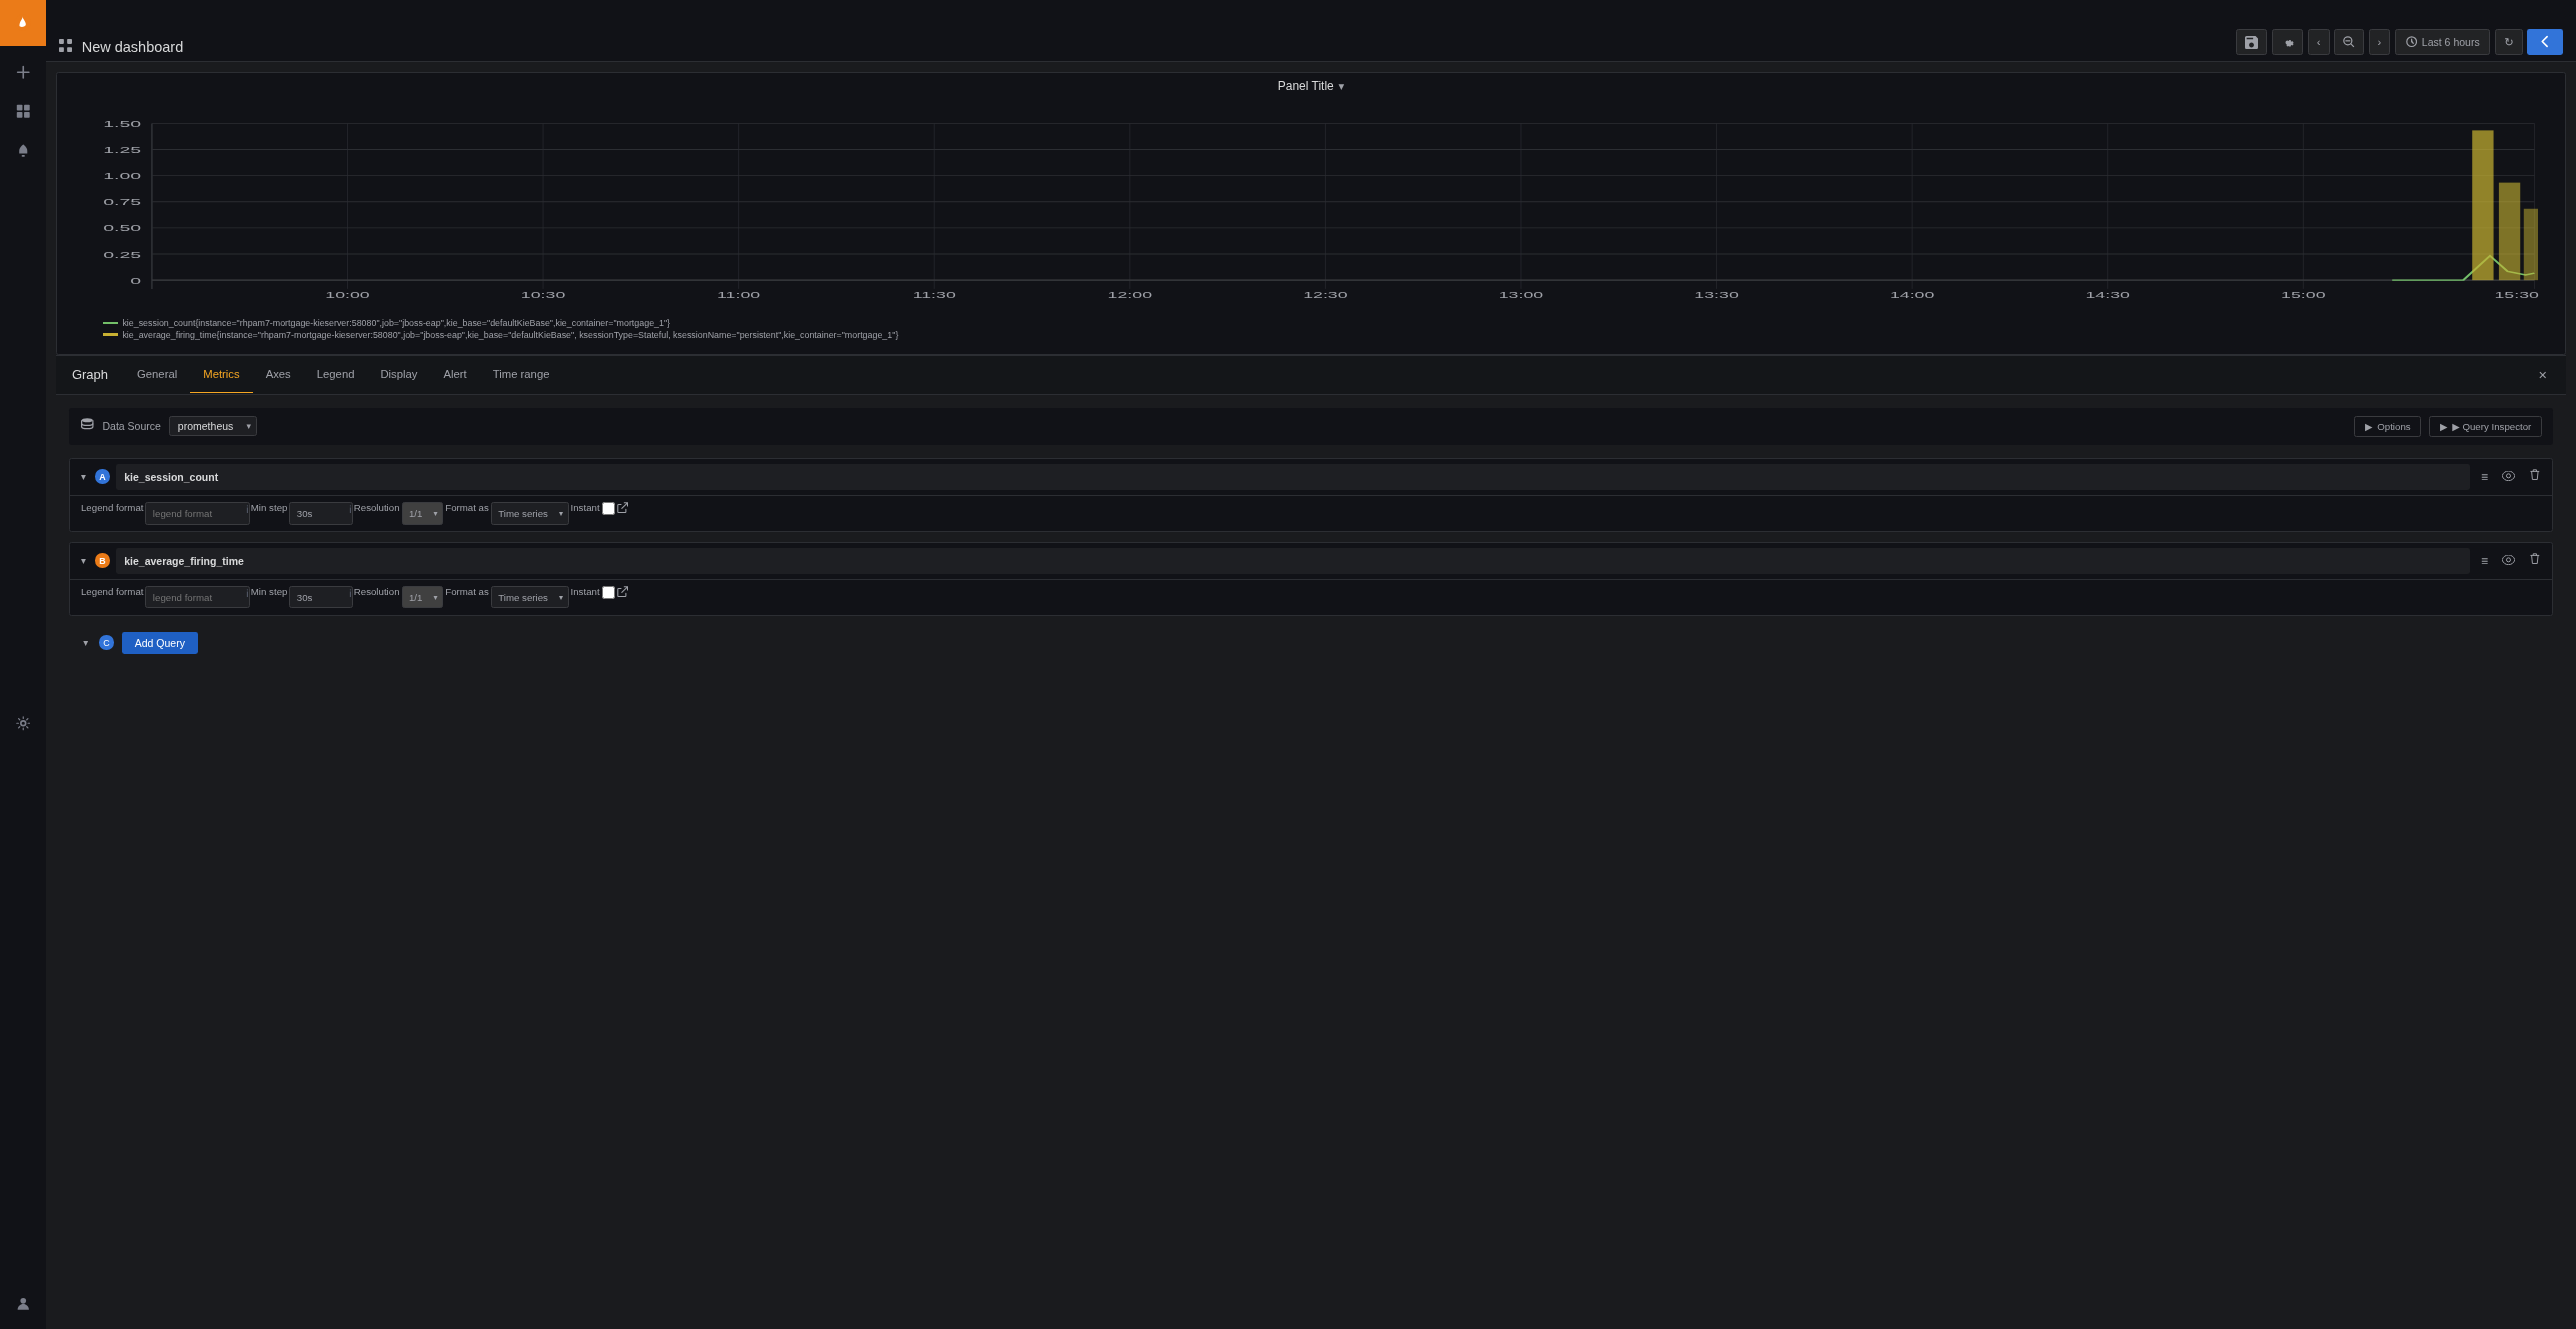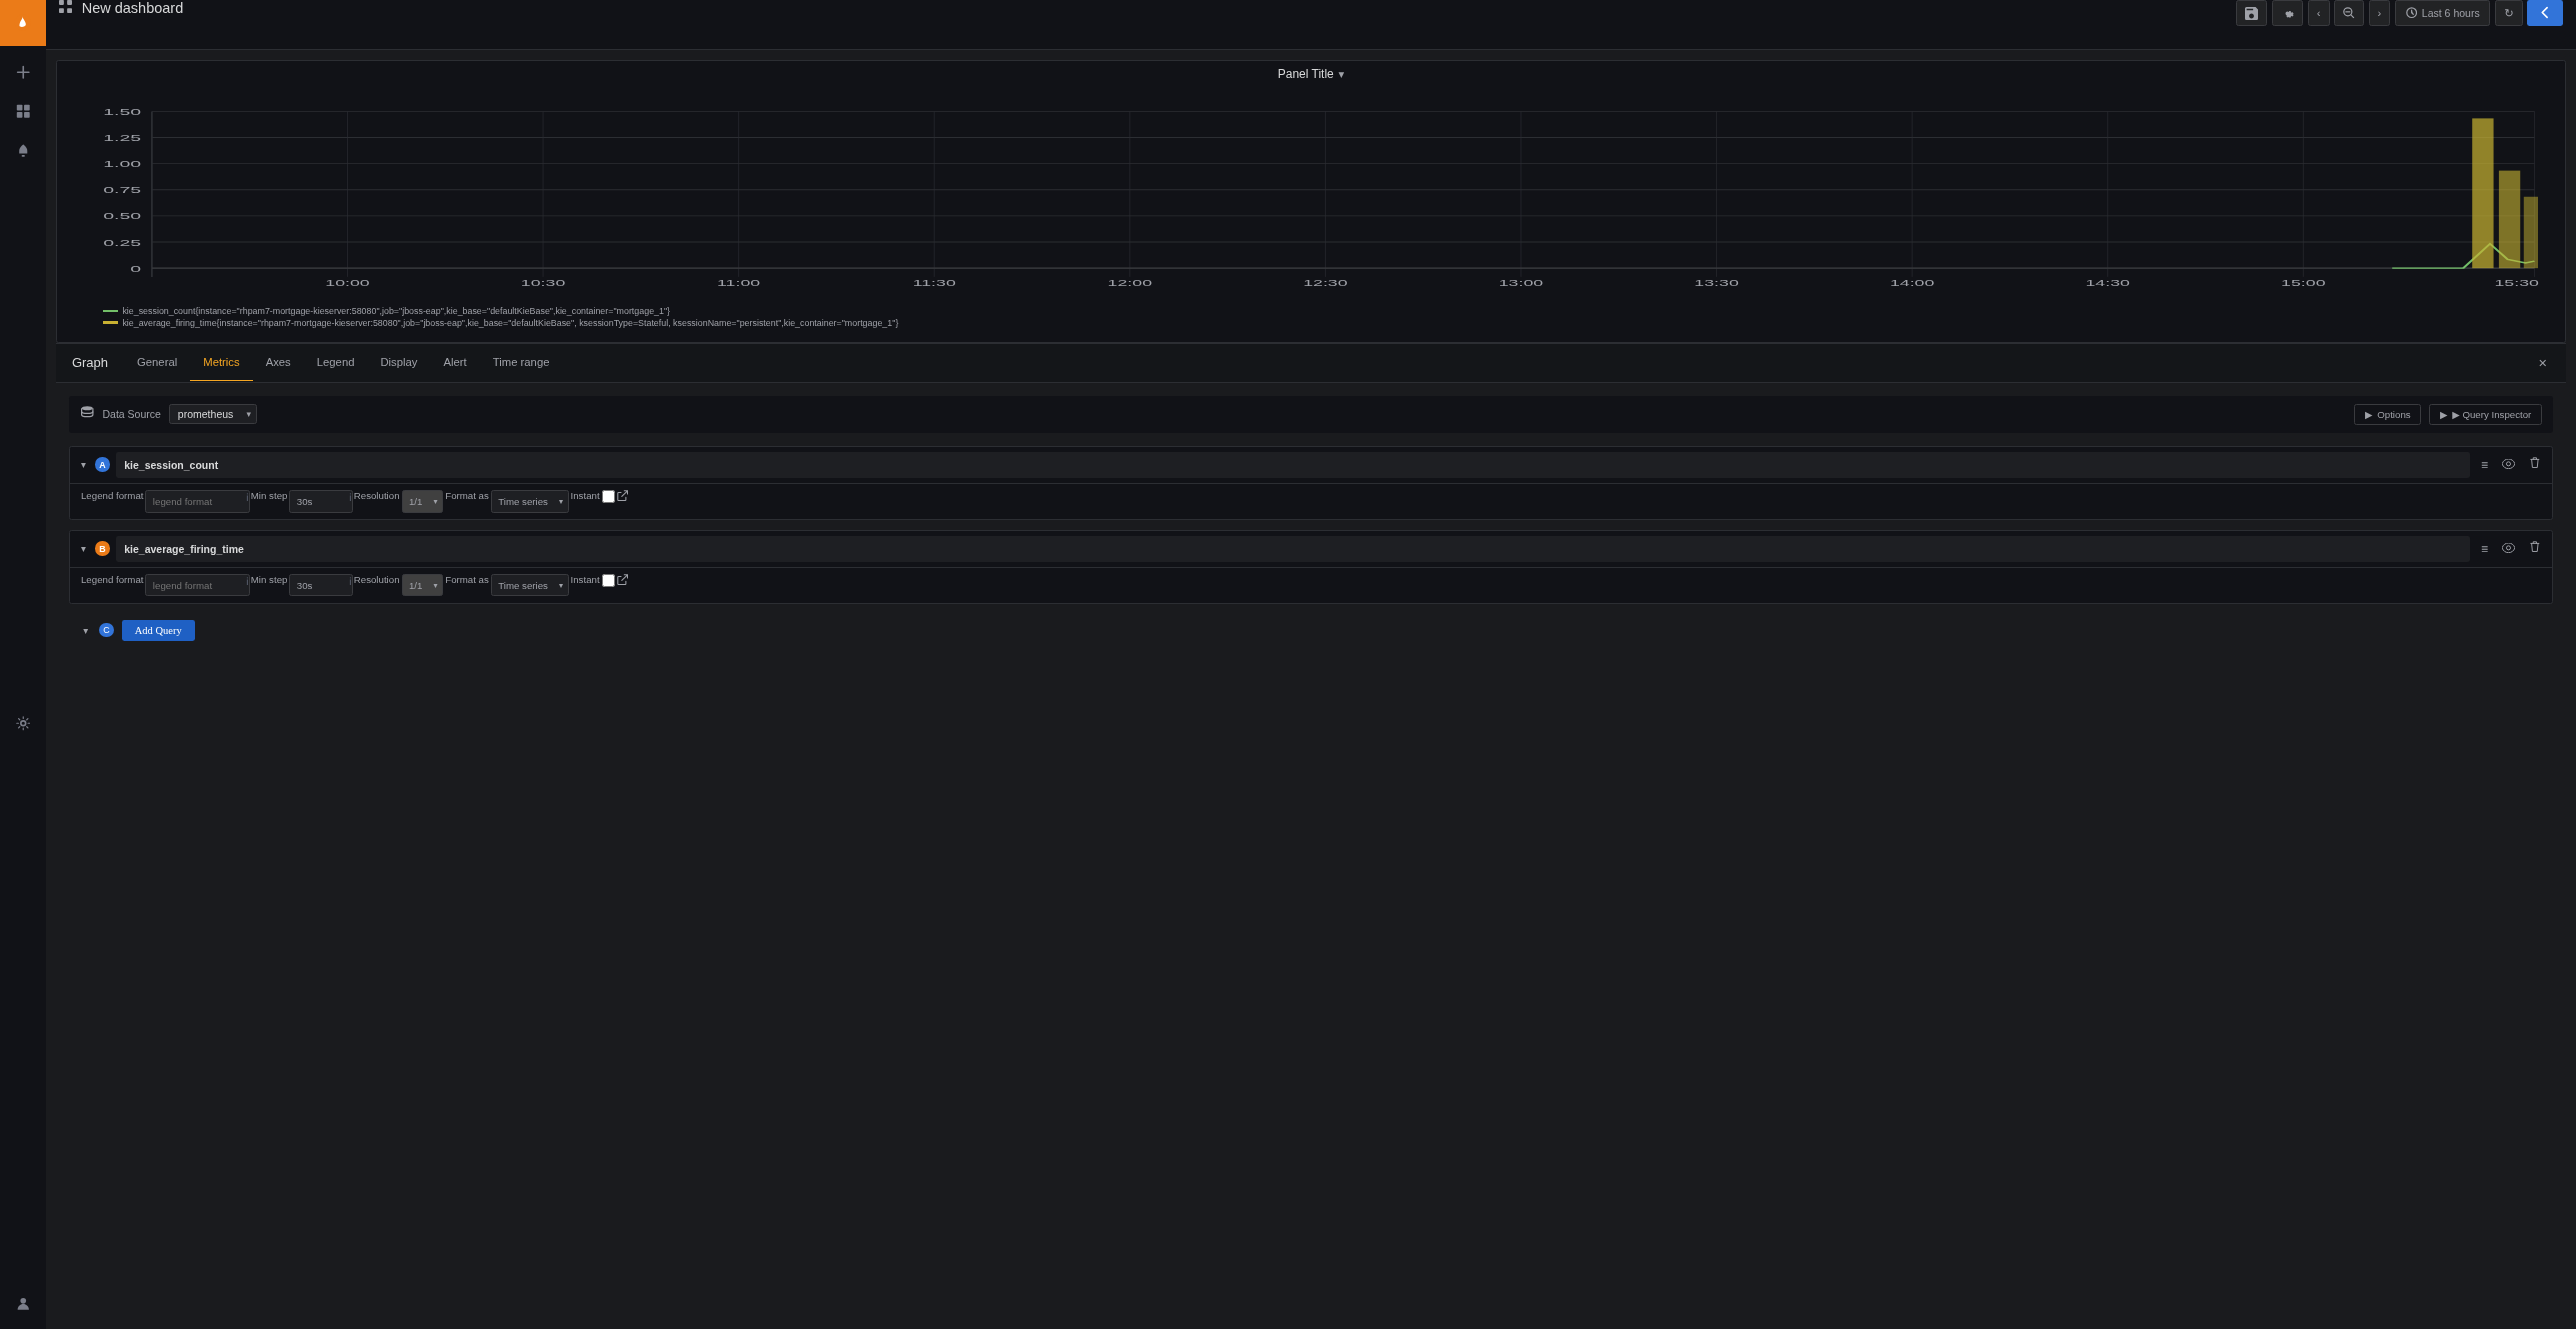--- a/index.html
+++ b/index.html
@@ -43,25 +43,25 @@
     
     .main {
       flex: 1;
       display: flex;
       flex-direction: column;
       overflow: hidden;
     }
 
     
     .topbar {
-      height: 50px;
+      height: 62px;
       background: #111217;
       display: flex;
-      align-items: flex-start;
-      padding: 0 13px;
+      align-items: flex-end;
+      padding: 6px 13px;
       border-bottom: 0.8px solid #2c2e33;
       flex-shrink: 0;
     }
     .topbar-grid-icon {
       margin-right: 9.7px;
       color: #9fa1a8;
       font-size: 13px;
     }
     .topbar-title {
       font-size: 14.5px;
@@ -477,21 +477,20 @@
       color: white;
     }
     .add-query-btn {
       background: #1f60c4;
       border: none;
       border-radius: 2.4px;
       color: white;
       padding: 4.8px 13px;
       font-size: 10.5px;
       cursor: pointer;
-      font-family: Liberation Serif, serif;
     }
 
     
     svg.chart-svg {
       width: 100%;
       height: 100%;
     }
   </style>
 </head>
 <body>

